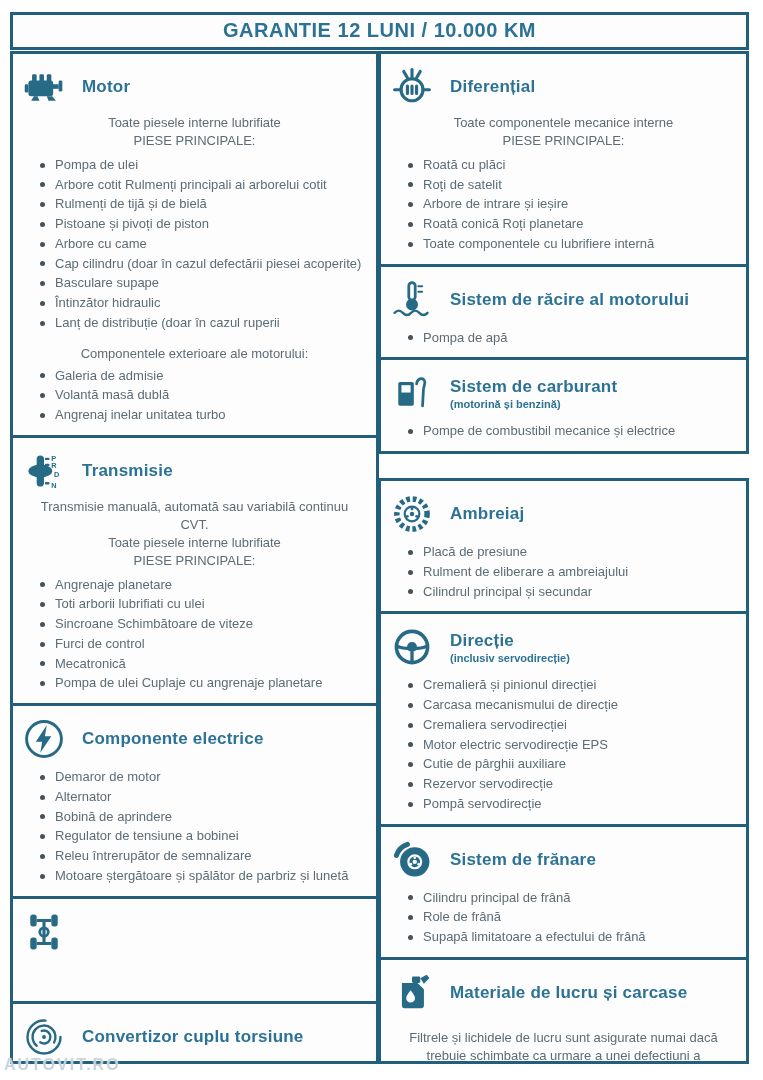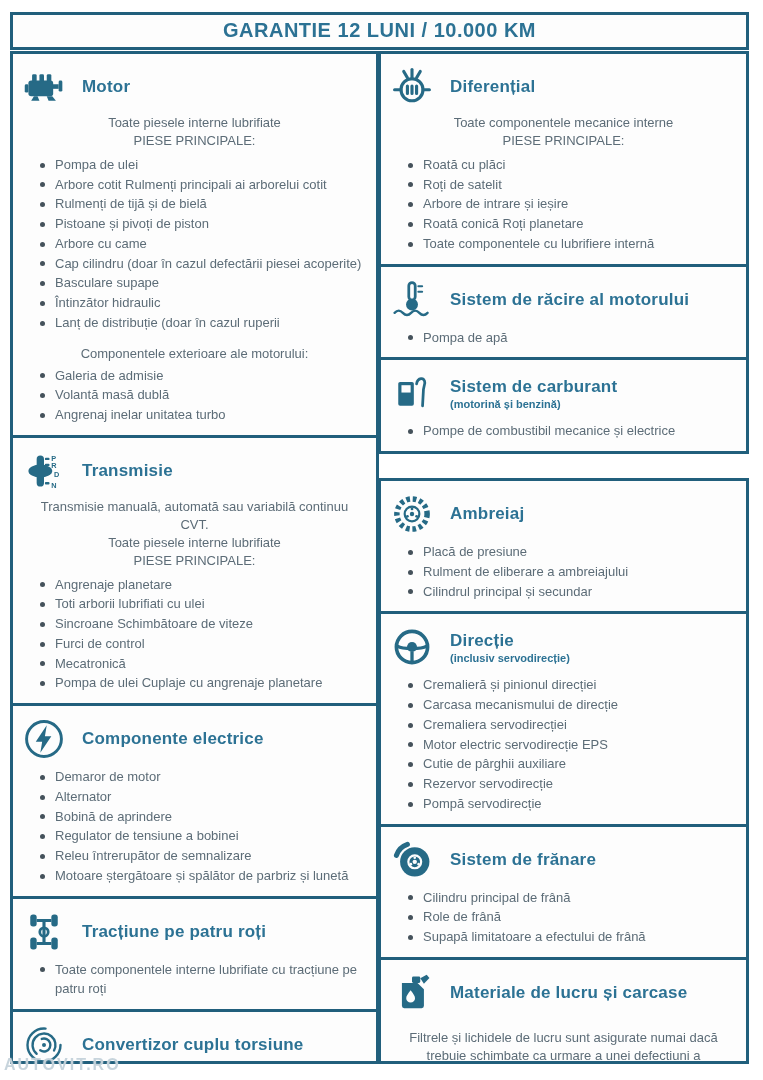--- a/index.html
+++ b/index.html
@@ -202,29 +202,22 @@
       <span class="icon">
               <svg viewBox="0 0 48 48" fill="currentColor">
                 <rect x="9" y="5" width="7" height="13" rx="3"></rect>
                 <rect x="32" y="5" width="7" height="13" rx="3"></rect>
                 <rect x="9" y="30" width="7" height="13" rx="3"></rect>
                 <rect x="32" y="30" width="7" height="13" rx="3"></rect>
                 <path d="M16 11.5h16M24 11.5v25M16 36.5h16" stroke="currentColor" stroke-width="3.4" fill="none"></path>
                 <circle cx="24" cy="24" r="4.6" fill="none" stroke="currentColor" stroke-width="3"></circle>
               </svg>
             </span>
-      <span class="title-block">
-        <span class="title">Tracțiune pe patru roți</span>
-
-      </span>
-    </div>
-
-    <ul class="bullets">
-            <li>Toate componentele interne lubrifiate cu tracțiune pe patru roți</li>
-          </ul>
+    </div>
+
 
   </section>
         <section class="card">
     <div class="card-head">
       <span class="icon">
               <svg viewBox="0 0 48 48" fill="none" stroke="currentColor" stroke-width="2.6" stroke-linecap="round">
                 <circle cx="24" cy="24" r="18" stroke-dasharray="86 28"></circle>
                 <circle cx="24" cy="24" r="12.5" stroke-dasharray="56 22" transform="rotate(130 24 24)"></circle>
                 <circle cx="24" cy="24" r="7" stroke-dasharray="28 16" transform="rotate(250 24 24)"></circle>
                 <circle cx="24" cy="24" r="2.2" fill="currentColor" stroke="none"></circle>

